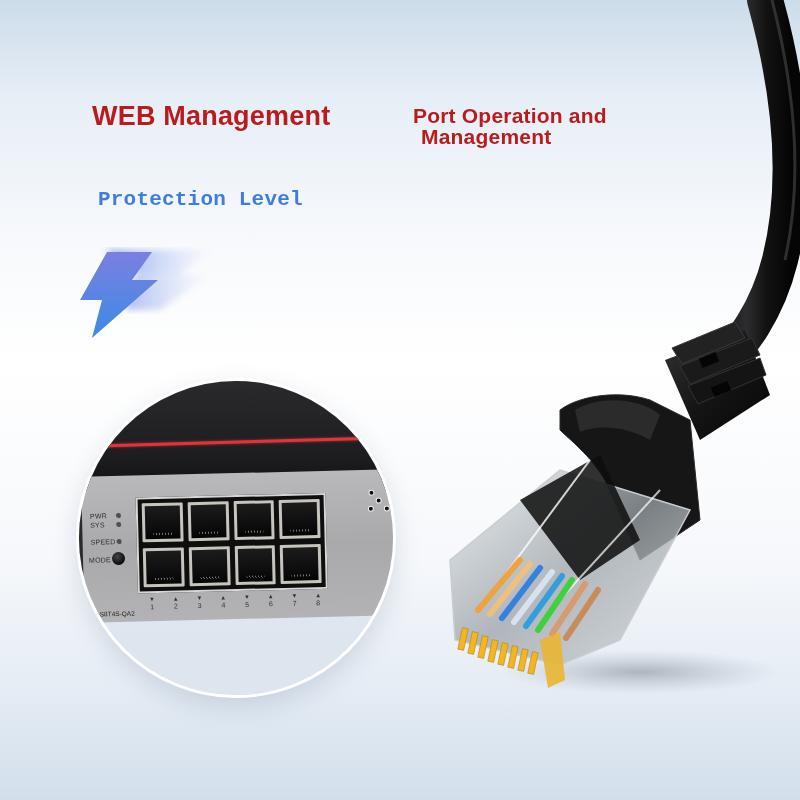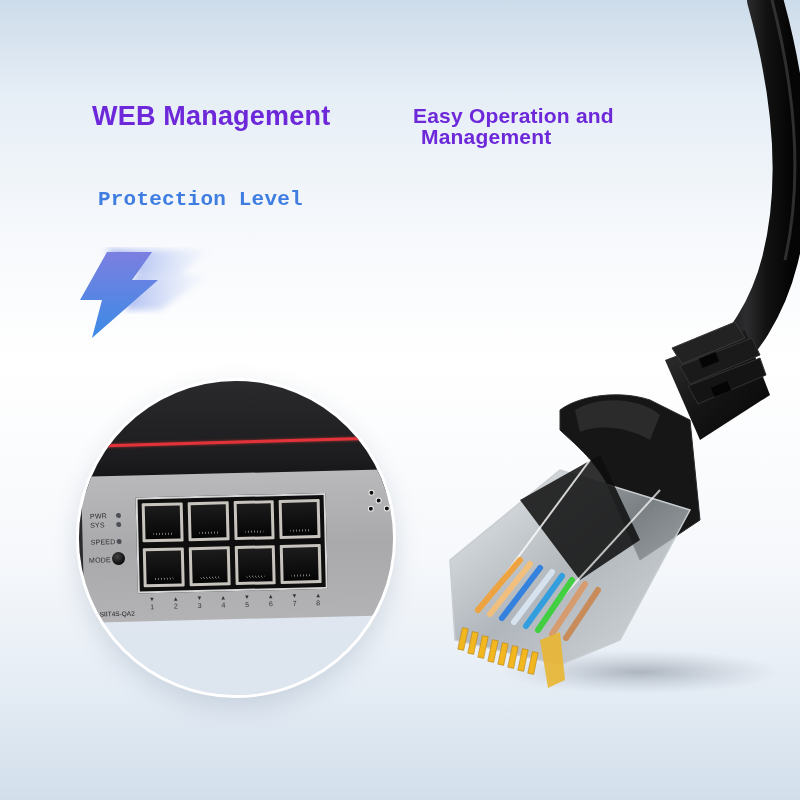--- a/index.html
+++ b/index.html
@@ -5,21 +5,21 @@
   * { box-sizing: border-box; margin: 0; padding: 0; }
   html, body { width: 800px; height: 800px; overflow: hidden; }
   body {
     position: relative;
     font-family: "Liberation Sans", "DejaVu Sans", sans-serif;
     background: linear-gradient(180deg, #cddcea 0%, #e6eef6 12%, #f7f9fc 30%, #ffffff 45%, #f6f8fb 70%, #e6edf5 85%, #d2dfeb 100%);
   }
   .headline {
     position: absolute;
     font-weight: 700;
-    color: #6d28d9;
+    color: #b91c1c;
     line-height: 1;
     letter-spacing: 0.2px;
   }
   .h-web { left: 92px; top: 103px; font-size: 27px; }
   .h-easy { left: 413px; top: 105px; font-size: 21px; line-height: 21px; }
   .h-easy span { display: block; }
   .h-easy .l2 { padding-left: 8px; }
   .h-biz { left: 92px; top: 190px; font-size: 21px; line-height: 20px; color: #3f7ee0; }
   .h-biz span { display: block; }
   .h-biz .l2 { padding-left: 6px; font-family: Liberation Mono, monospace; }
@@ -77,21 +77,21 @@
 
   
   .cable { position: absolute; left: 400px; top: 0; width: 400px; height: 720px; }
 </style>
 </head>
 <body>
 
 <div class="headline h-web">WEB Management</div>
 
 <div class="headline h-easy">
-  <span>Easy Operation and</span>
+  <span>Port Operation and</span>
   <span class="l2">Management</span>
 </div>
 
 <div class="headline h-biz">
   <span class="l2">Protection Level</span>
 </div>
 
 <svg class="bolt" viewBox="0 0 150 100">
   <defs>
     <linearGradient id="bg1" x1="0" y1="0" x2="0" y2="1">

